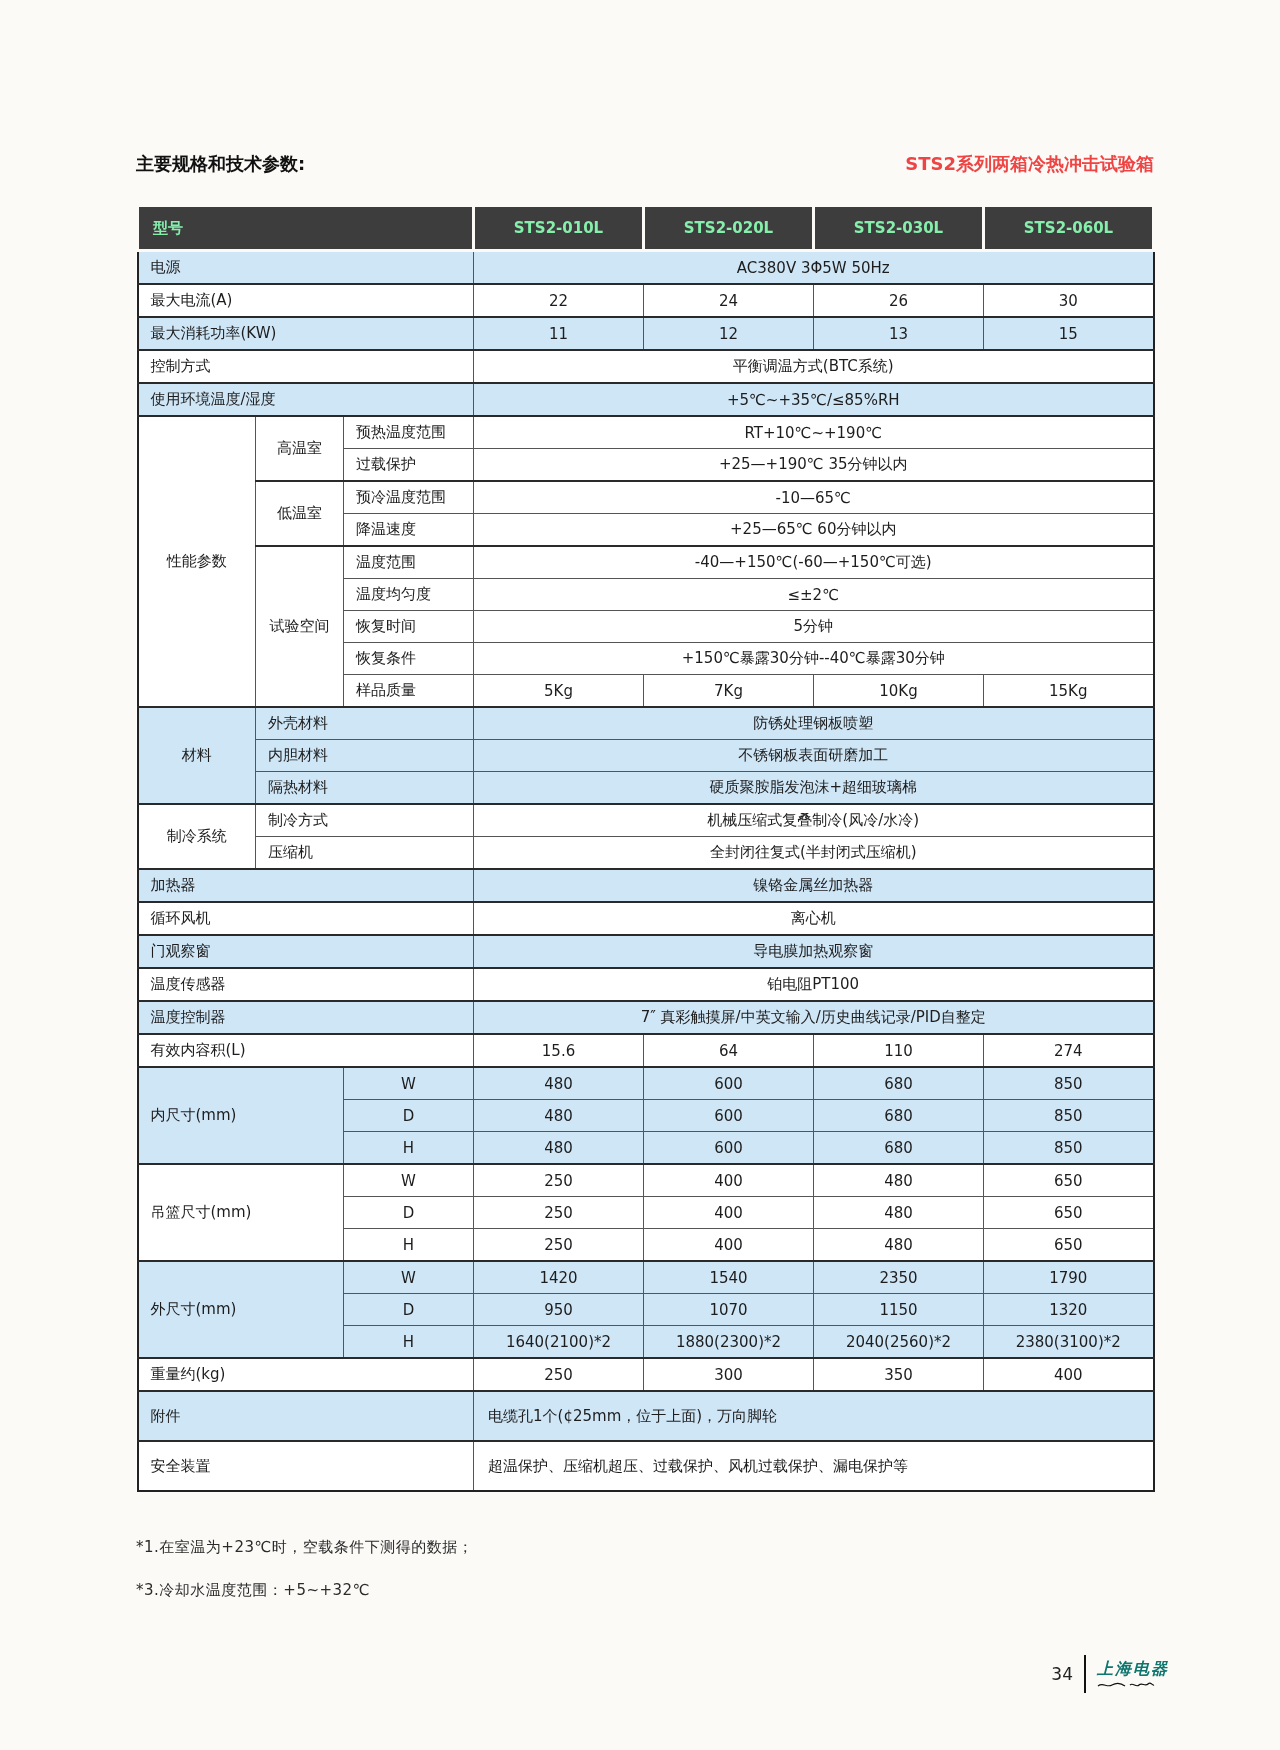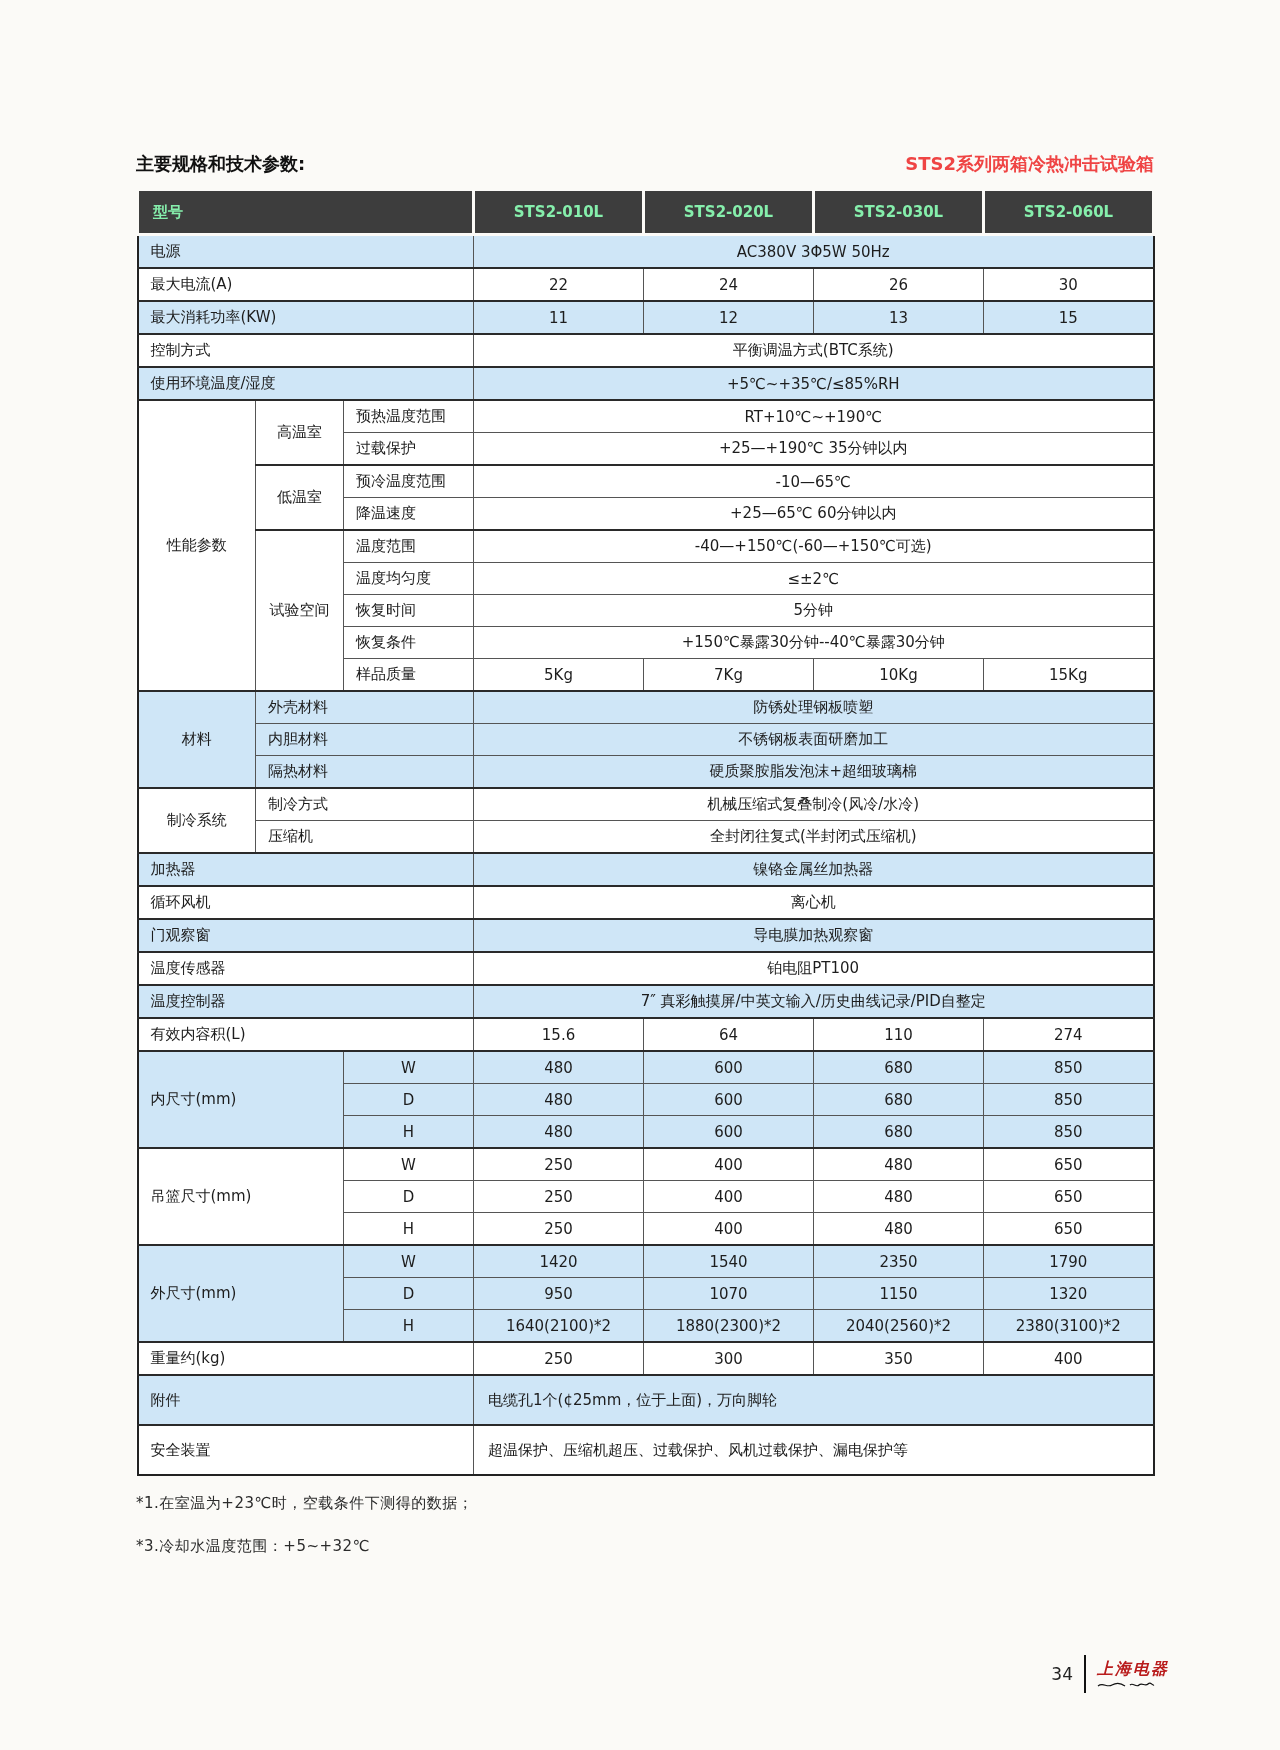--- a/index.html
+++ b/index.html
@@ -12,21 +12,21 @@
   }
   .content{
     position:absolute;
     left:136px; top:152px;
     width:1018px;
   }
   .titlebar{
     display:flex;
     justify-content:space-between;
     align-items:flex-end;
-    margin-bottom:12px;
+    margin-bottom:28px;
   }
   .title-left{
     font-size:18px;
     font-weight:bold;
     color:#111;
   }
   .title-right{
     font-size:18px;
     font-weight:bold;
     color:#ef4444;
@@ -56,21 +56,21 @@
     font-weight:bold;
     height:40px;
     border:3px solid #fbfaf7;
     text-align:center;
   }
   th.model-label{ text-align:left; padding-left:14px; }
   td.l{ text-align:left; padding-left:12px; }
   td.lv{ text-align:left; padding-left:14px; }
   tr.blue > td{ background:#cfe6f7; }
   tr.tall > td{ height:46px; }
-  .footnotes{ margin-top:18px; }
+  .footnotes{ margin-top:46px; }
   .footnote{
     font-size:15px;
     color:#2b2b2b;
     margin-bottom:24px;
     letter-spacing:0.5px;
   }
   .pagefooter{
     position:absolute;
     top:1655px;
     right:111px;
@@ -84,21 +84,21 @@
     background:#111;
   }
   .brand{
     display:flex; flex-direction:column; align-items:flex-start;
   }
   .brand-name{
     font-family:"DejaVu Serif","Liberation Serif",serif;
     font-weight:bold;
     font-style:italic;
     font-size:16px;
-    color:#b91c1c;
+    color:#0f766e;
     letter-spacing:2px;
   }
   .brand-squiggle{ margin-top:1px; }
 </style>
 </head>
 <body>
 
 <div class="content">
 
   <div class="titlebar">

